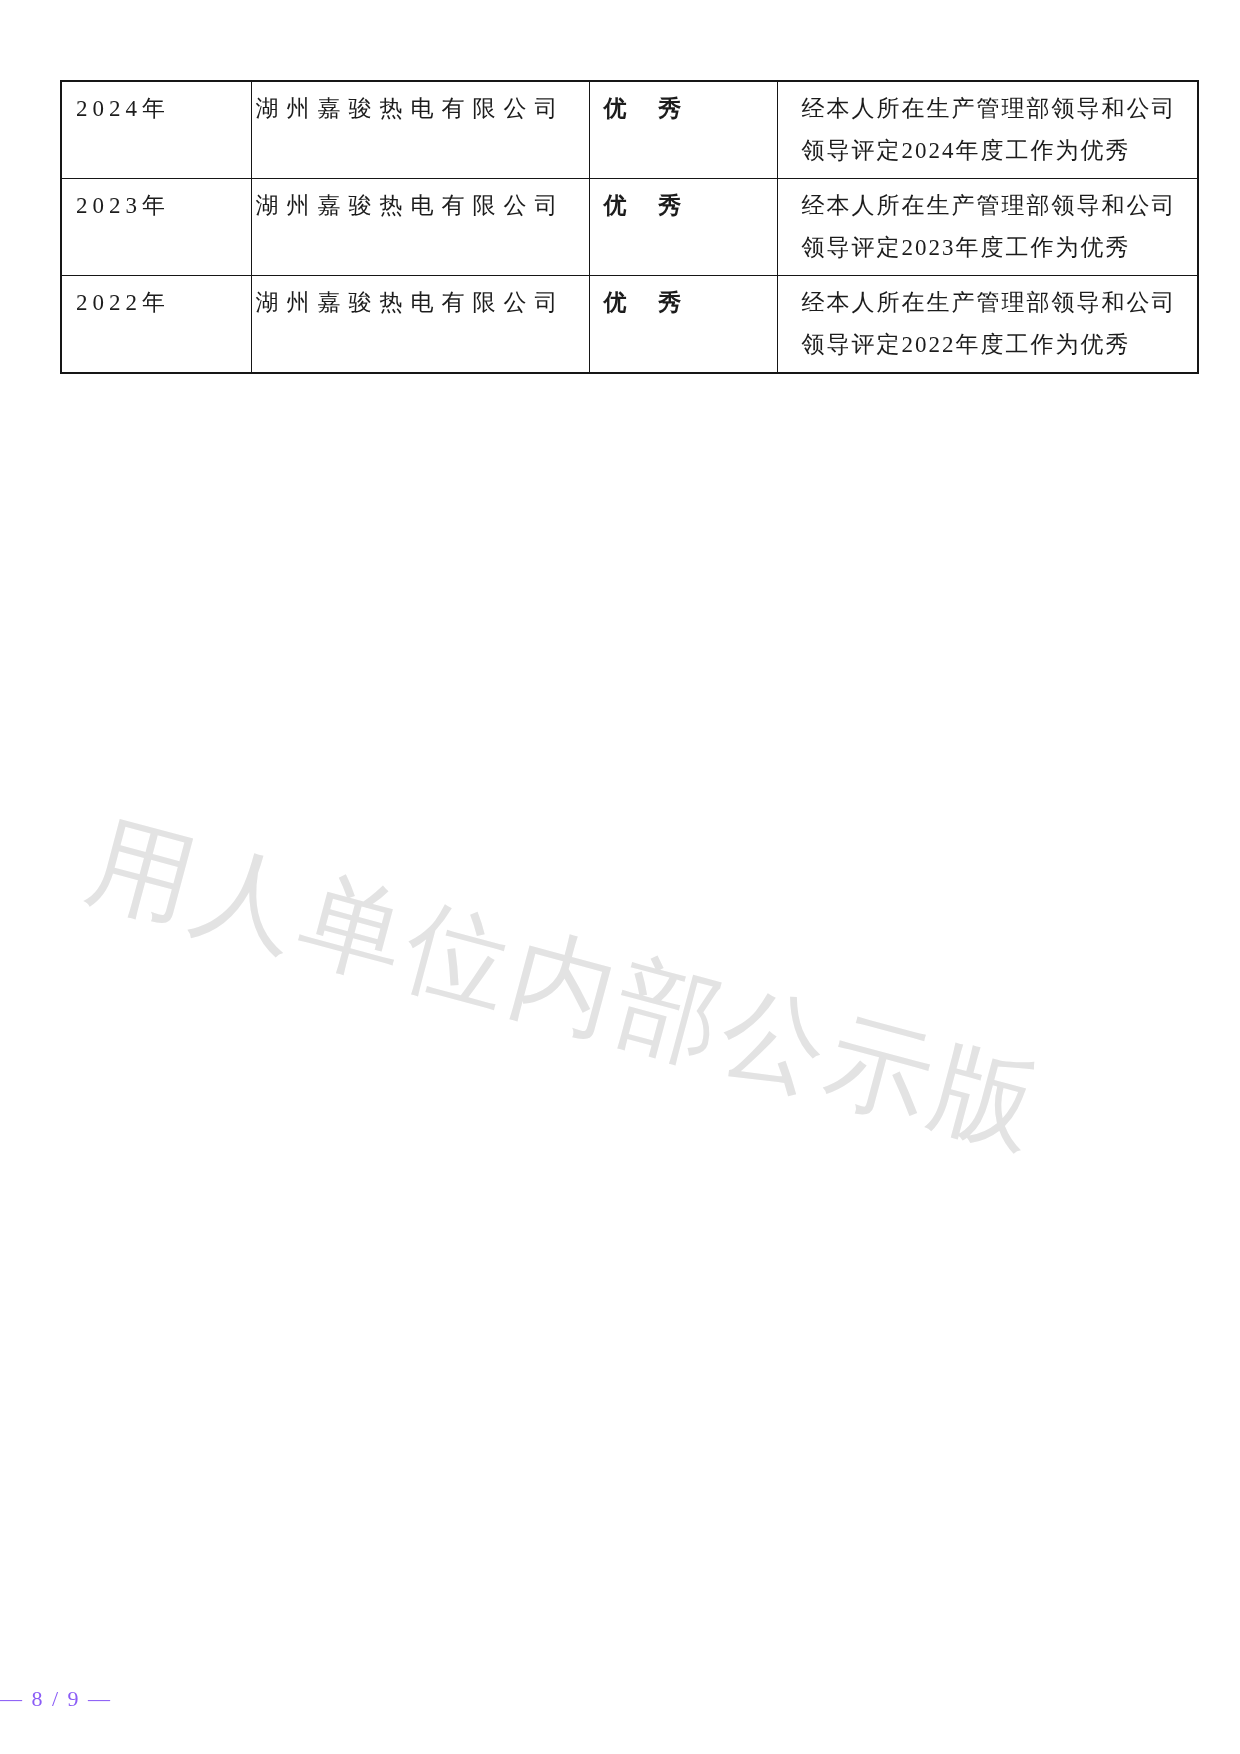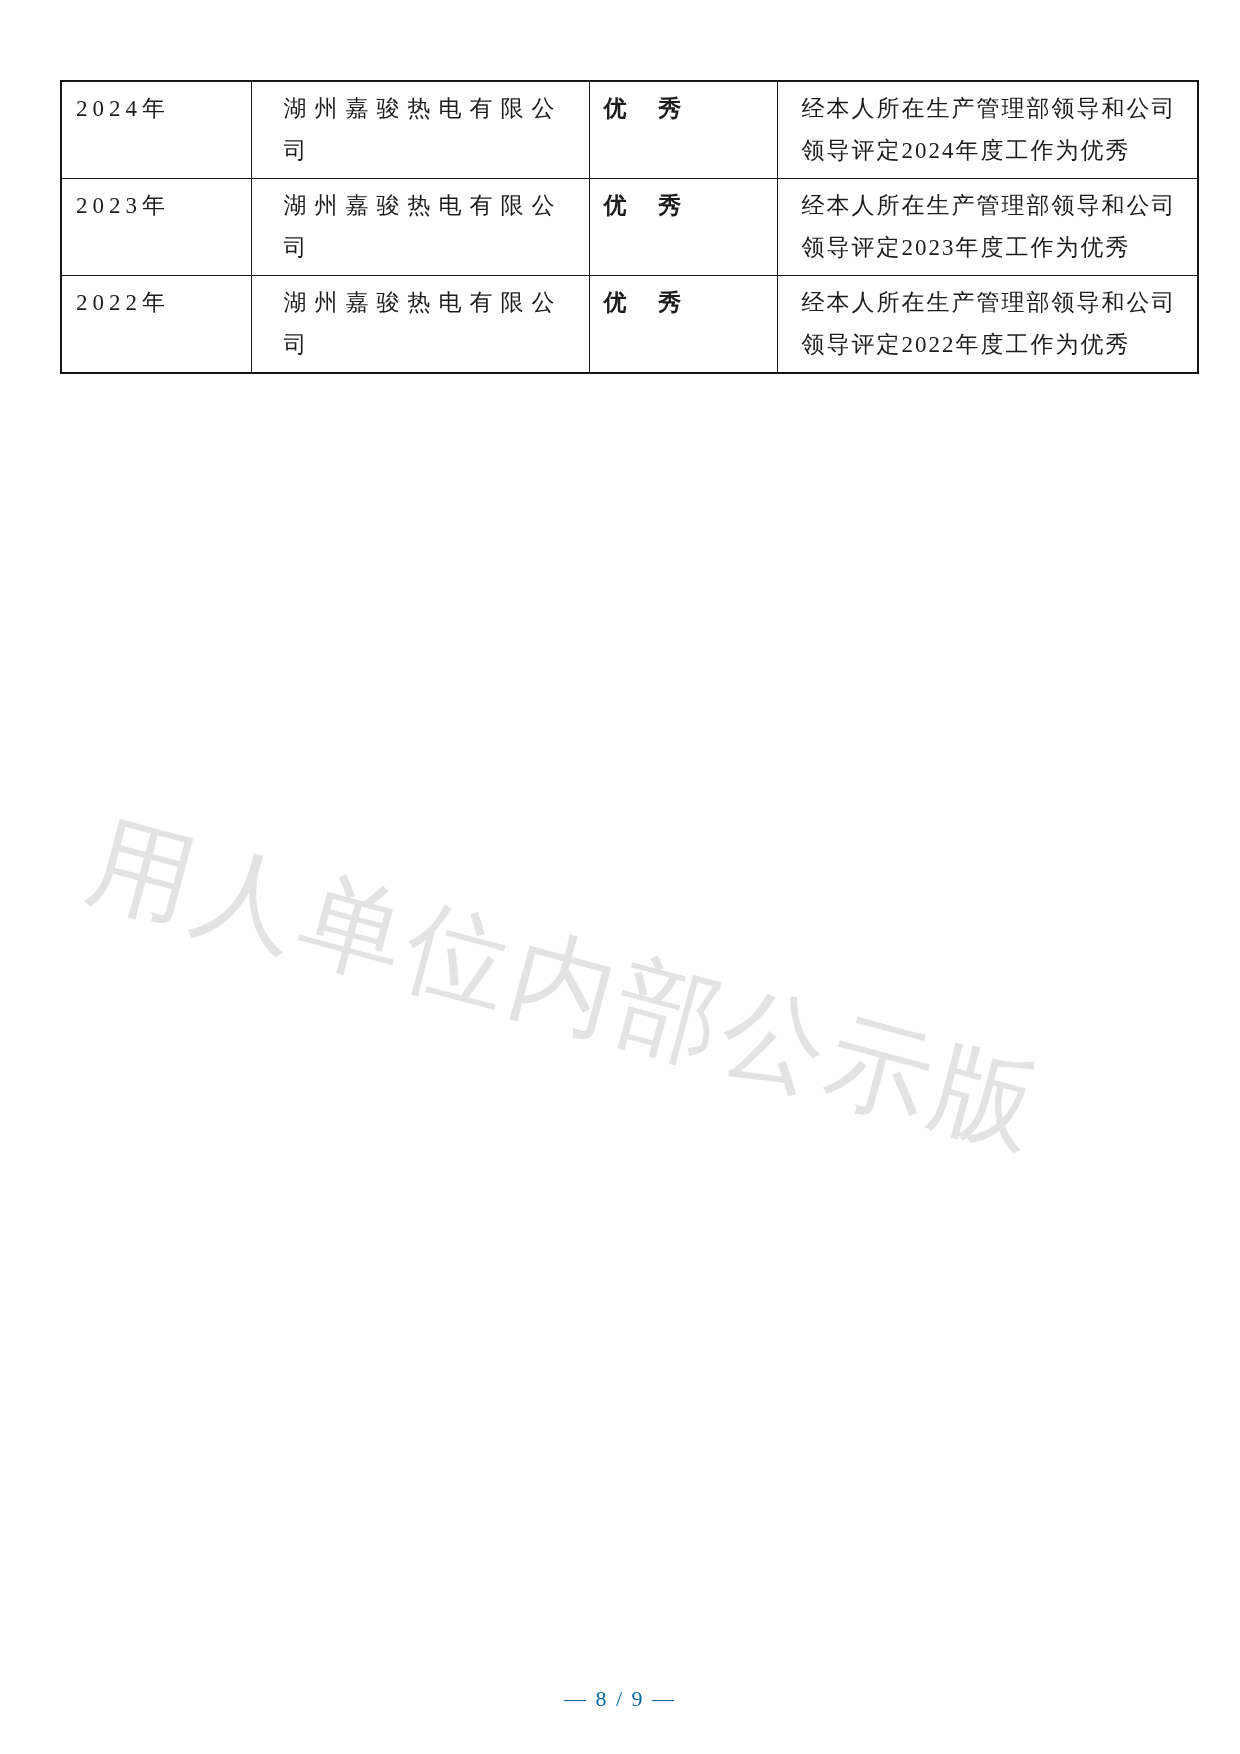--- a/index.html
+++ b/index.html
@@ -38,21 +38,21 @@
   }
   .appraisal-table { border: 2px solid #161616; }
   .appraisal-table tr { height: 96px; }
 
   .col-year     { width: 190px; }
   .col-company  { width: 338px; }
   .col-rating   { width: 188px; }
   .col-eval     { width: 421px; }
 
   td.year-cell    { letter-spacing: 5px; }
-  td.company-cell { letter-spacing: 8px; padding-left: 32px; }
+  td.company-cell { letter-spacing: 8px; padding-left: 4px; }
   td.rating-cell  { letter-spacing: 13px; font-weight: bold; }
   td.eval-cell    { letter-spacing: 2px; padding-left: 24px; }
   .eval-line { white-space: nowrap; }
 
   
   .watermark {
     position: absolute;
     left: 110px;
     top: 792px;
     font-family: "Liberation Sans", sans-serif;
@@ -65,24 +65,24 @@
     pointer-events: none;
     user-select: none;
   }
 
   
   .page-number {
     position: absolute;
     left: 0;
     right: 0;
     top: 1686px;
-    text-align: center;
+    text-align: left;
     font-size: 22px;
     letter-spacing: 2px;
-    color: #0369a1;
+    color: #8b5cf6;
     font-family: "Liberation Serif", serif;
   }
 </style>
 </head>
 <body>
 
 <div class="page">
 
   <table class="appraisal-table">
     <colgroup>

